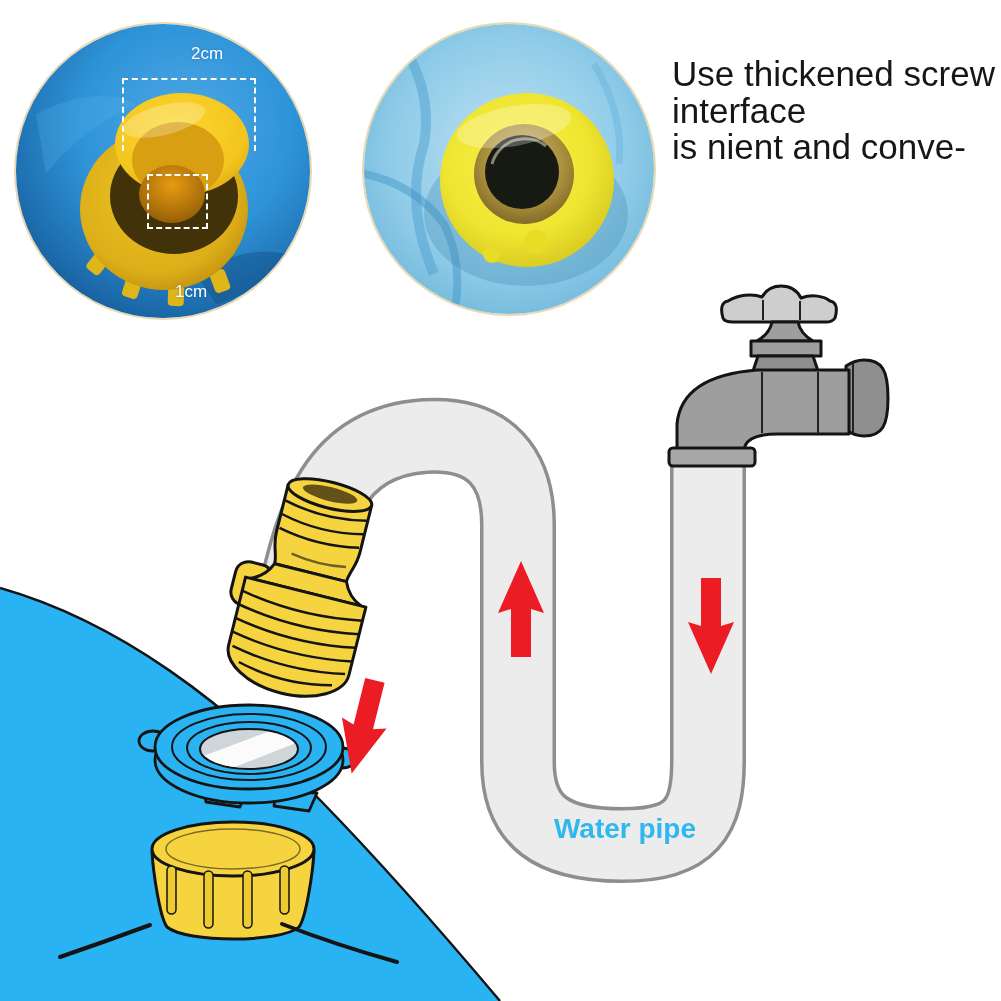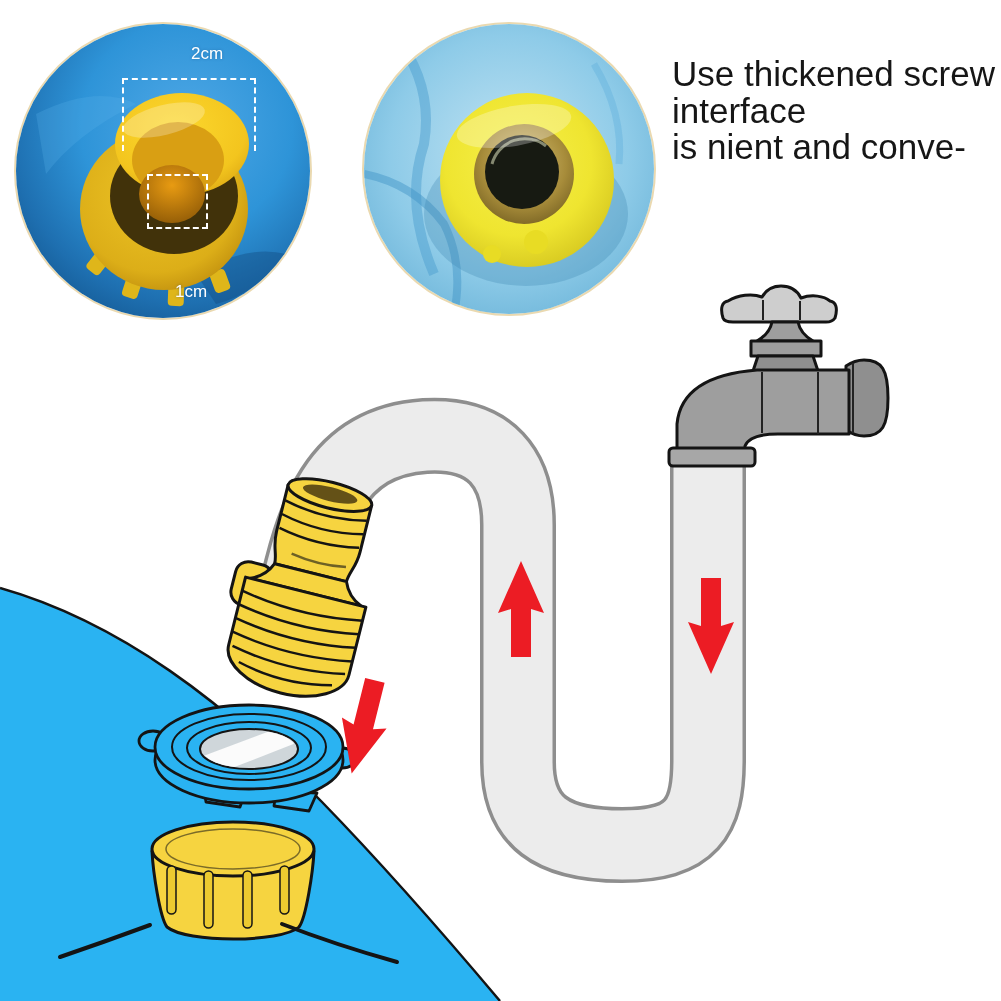--- a/index.html
+++ b/index.html
@@ -205,14 +205,15 @@
       <ellipse cx="150" cy="102" rx="58" ry="20" fill="#ffffff" opacity=".28" transform="rotate(-10 150 102)"></ellipse>
     </svg>
   </div>
 
   <div class="desc">
     <div>Use thickened screw</div>
     <div>interface</div>
     <div>is nient and conve-</div>
   </div>
 
+  <div class="pipe-label">Water pipe</div>
 
 </div>
 
 </body></html>

